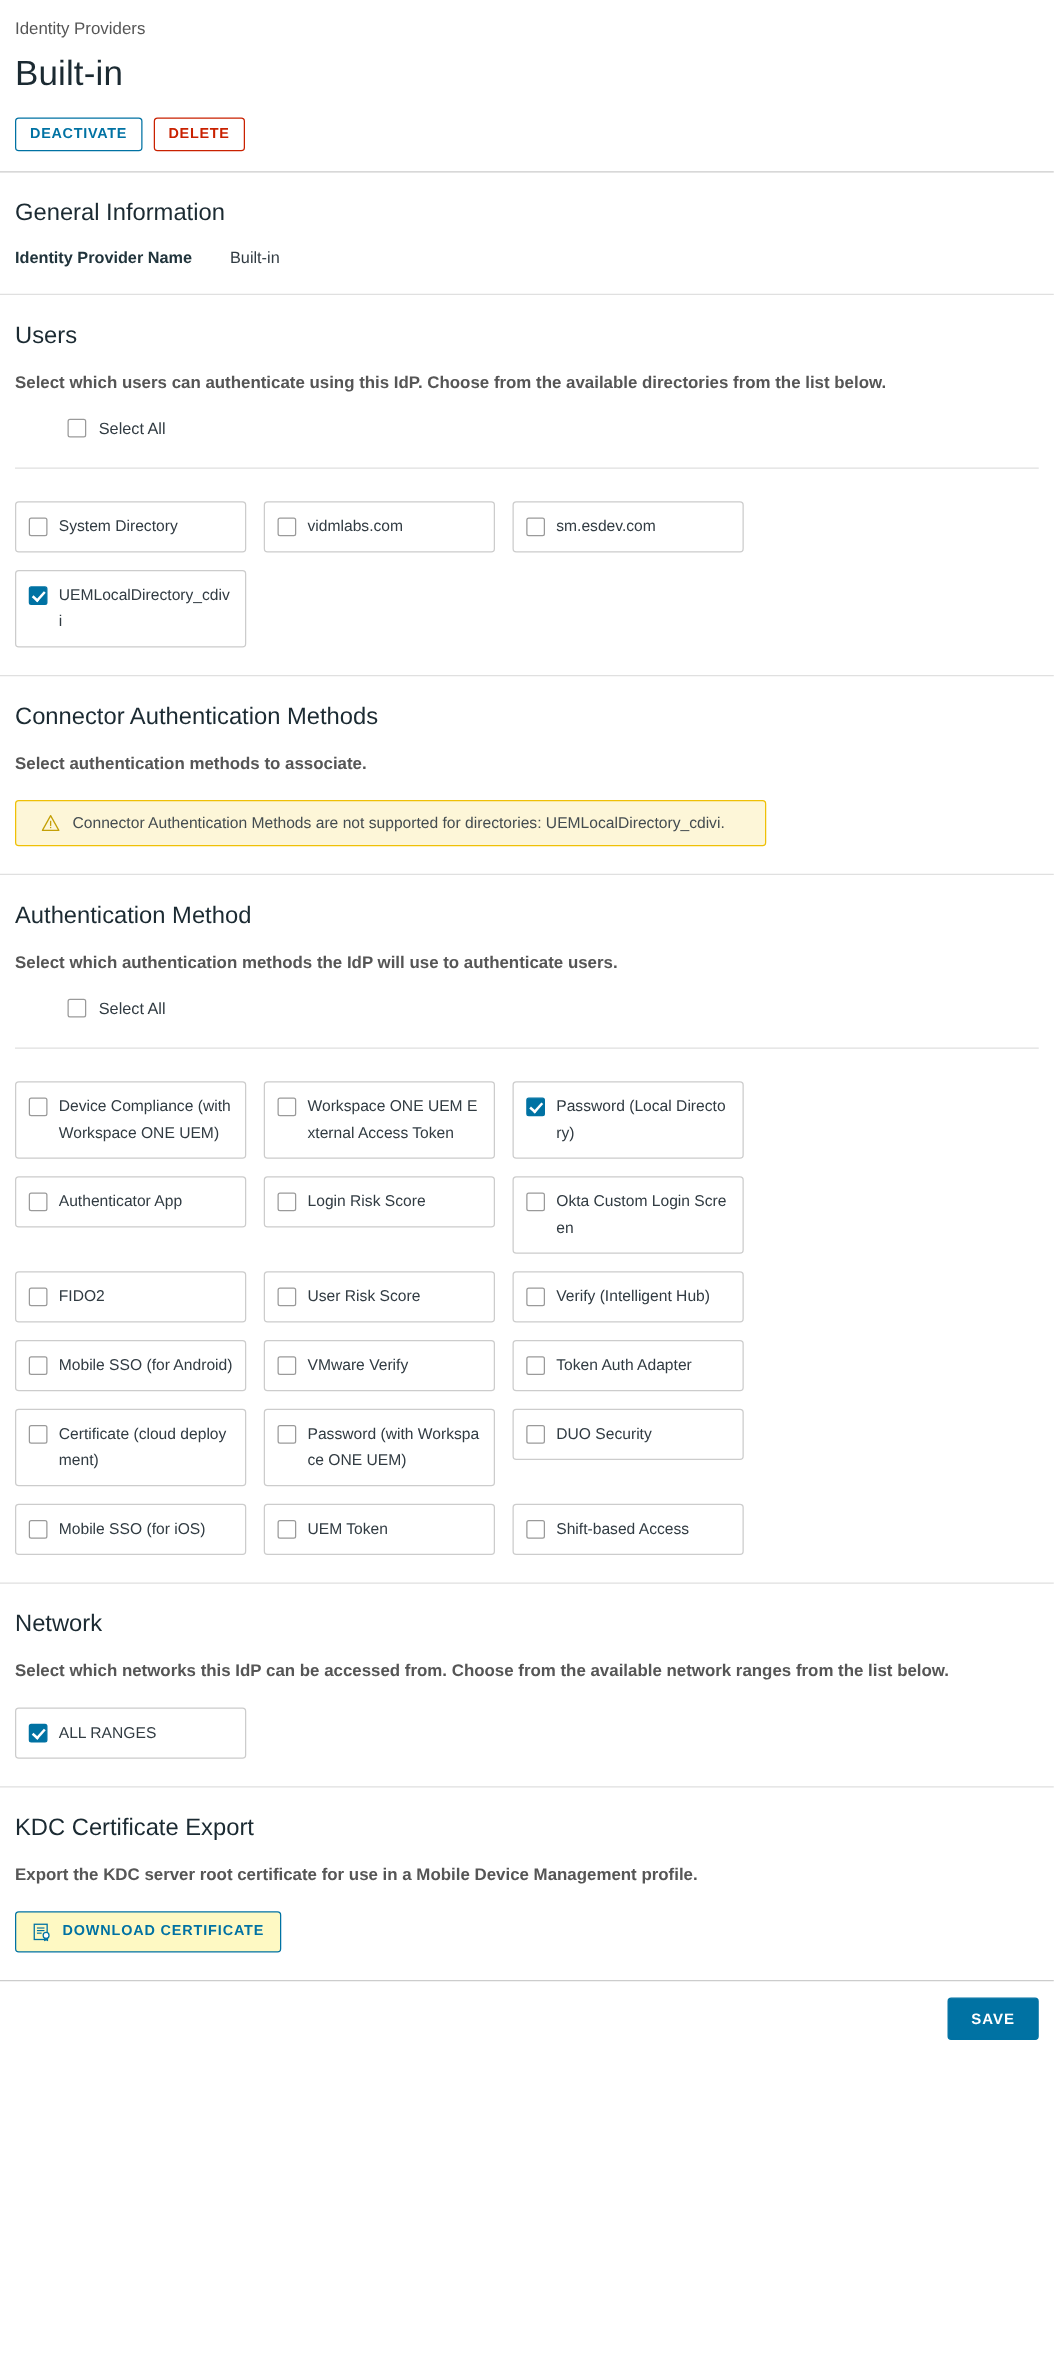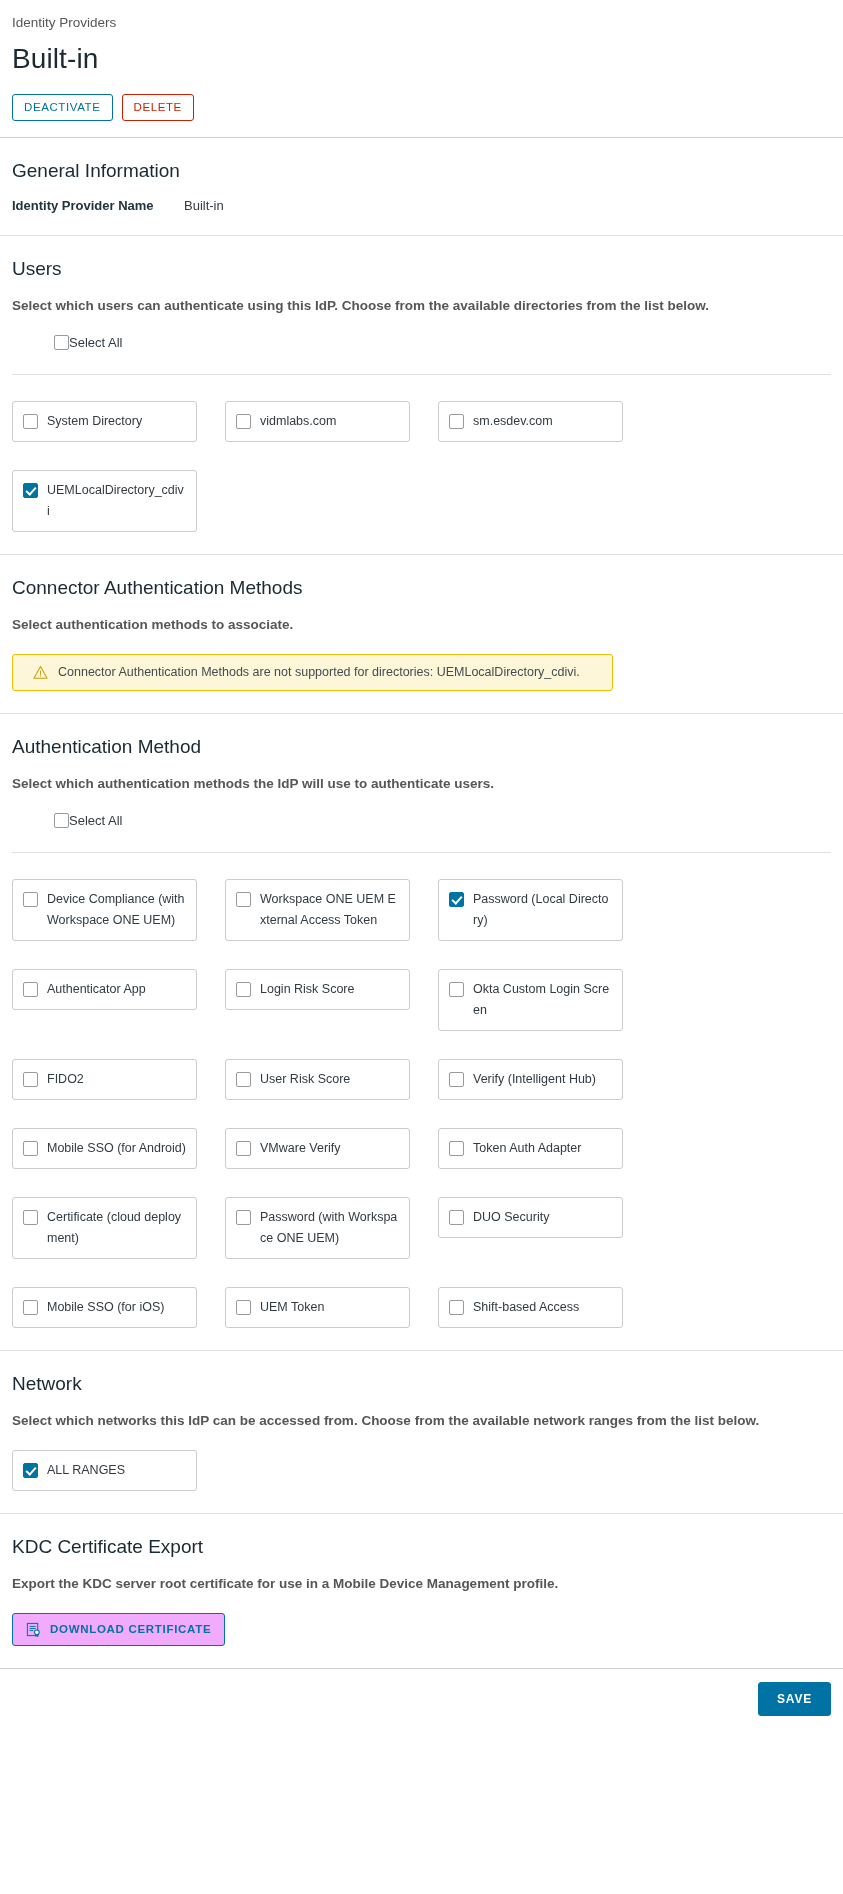--- a/index.html
+++ b/index.html
@@ -49,21 +49,21 @@
   }
   .btn-row {
     display: flex;
     gap: 9px;
     align-items: center;
   }
   .btn-outline {
     font-family: "Liberation Sans", sans-serif;
     font-size: 11.5px;
     letter-spacing: 0.6px;
-    font-weight: 400;
+    font-weight: 700;
     text-transform: uppercase;
     background: #ffffff;
     border: 1px solid #0072a3;
     color: #0072a3;
     border-radius: 3px;
     padding: 6px 11px 6px 11px;
     line-height: 13px;
     cursor: pointer;
     white-space: nowrap;
   }
@@ -133,20 +133,21 @@
     width: 4px;
     height: 8px;
     border: solid #ffffff;
     border-width: 0 2px 2px 0;
     transform: rotate(42deg);
   }
 
   .selectall-row {
     display: flex;
     align-items: center;
+    gap: 10px;
     margin-bottom: 24px;
     padding-left: 42px;
   }
   .selectall-label {
     font-size: 13px;
     color: #313b42;
     line-height: 15px;
   }
   .divider {
     height: 1px;
@@ -154,21 +155,20 @@
     margin: 0 0 26px 0;
   }
 
   
   .card-grid {
     display: grid;
     grid-template-columns: repeat(3, 185px);
     column-gap: 14px;
     row-gap: 14px;
     align-items: start;
-    gap: 28px;
   }
   .opt-card {
     box-sizing: border-box;
     border: 1px solid #cccccc;
     border-radius: 3px;
     background: #ffffff;
     padding: 9px 10px;
     display: flex;
     align-items: flex-start;
     gap: 9px;
@@ -206,21 +206,21 @@
   
   .btn-download {
     display: inline-flex;
     align-items: center;
     gap: 9px;
     font-family: "Liberation Sans", sans-serif;
     font-size: 11.5px;
     letter-spacing: 0.7px;
     font-weight: 600;
     text-transform: uppercase;
-    background: #f0abfc;
+    background: #fef9c3;
     border: 1px solid #0072a3;
     color: #0072a3;
     border-radius: 3px;
     padding: 8px 13px;
     line-height: 13px;
     cursor: pointer;
   }
   .cert-icon { width: 15px; height: 15px; display: block; }
 
   

